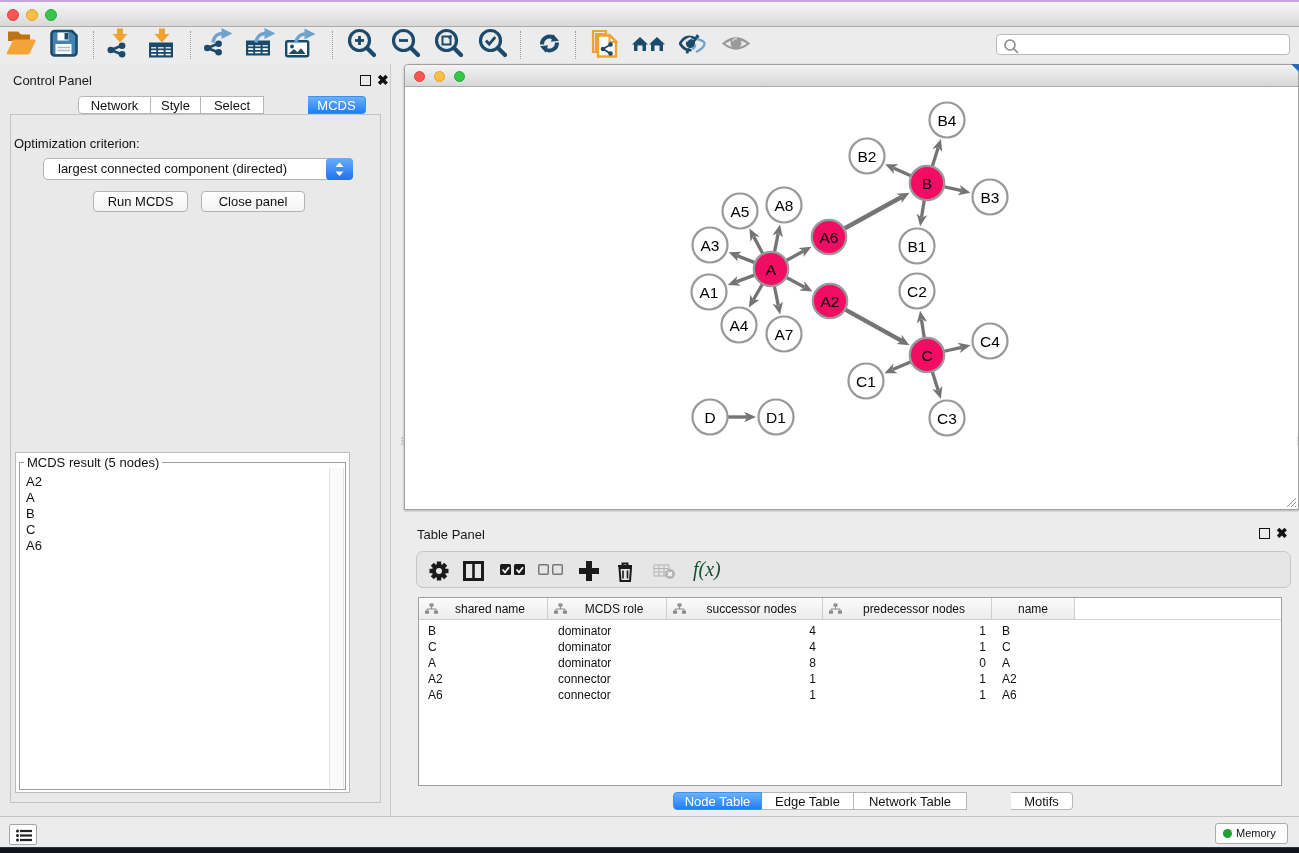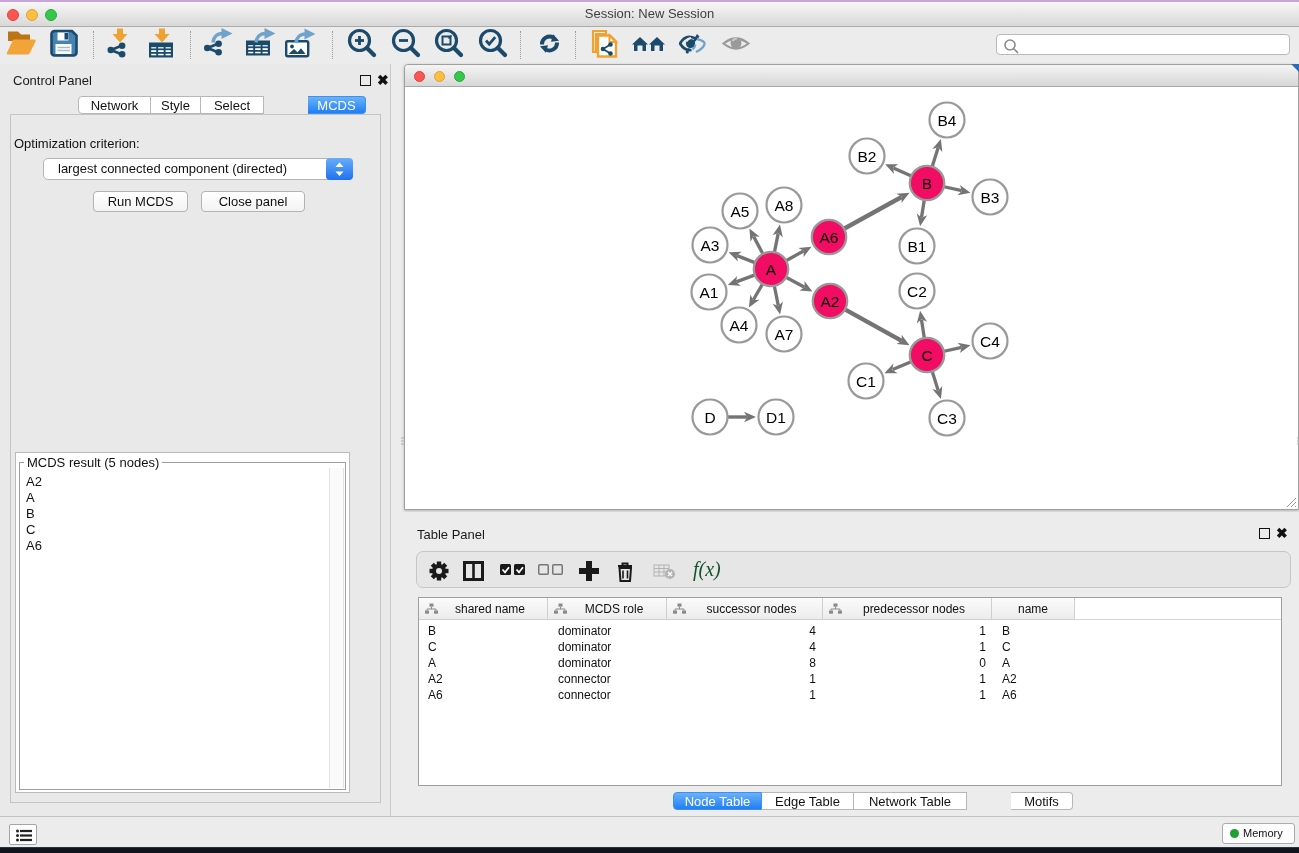--- a/index.html
+++ b/index.html
@@ -81,34 +81,33 @@
 .th .lbl { position:absolute; top:4px; width:100%; text-align:center; font-size:12px; }
 .row { position:absolute; height:16px; line-height:16px; }
 .cell { position:absolute; }
 .num { text-align:right; }
 #bottabs { position:absolute; left:281px; top:280px; display:flex; height:20px; }
 
 #statusbar { left:0; top:814px; width:1299px; height:29px; background:#ececec;
   border-top:1px solid #c2c2c2; }
 #listbtn { position:absolute; left:9px; top:7px; width:28px; height:21px;
   background:#fdfdfd; border:1px solid #a5a5a5; border-radius:2px; }
-#membtn { position:absolute; right:4px; top:6px; width:73px; height:21px;
+#membtn { position:absolute; right:11px; top:6px; width:73px; height:21px;
   background:#fdfdfd; border:1px solid #ababab; border-radius:3px;
   font-size:11px; color:#111; line-height:19px; padding-left:20px; }
 #membtn .dot { position:absolute; left:7px; top:5px; width:9px; height:9px;
   border-radius:50%; background:#1f9e33; }
 </style>
 </head>
 <body>
 <div class="abs" id="app">
   <div id="titlebar">
     <div class="tl t1"></div>
       <div class="tl t2"></div>
       <div class="tl t3"></div>
-    <div class="ttl">Session: New Session</div>
   </div>
   <div class="abs" id="toolbar">
       <div class="sep" style="left:93px;"></div>
       <div class="sep" style="left:190px;"></div>
       <div class="sep" style="left:332px;"></div>
       <div class="sep" style="left:520px;"></div>
       <div class="sep" style="left:575px;"></div>
       <svg class="tbi" style="left:6px;top:1px;" width="32" height="28" viewBox="0 0 32 28">
         <path d="M2 2.5 h10 l3 3 h9 v6.5 h-22 z" fill="#bd7417"></path>
         <path d="M2 25.5 c-1 0 -1.5 -1 -1 -2 l5.8 -12 c.3-.7 1-1 1.7-1 h19.8 c1 0 1.6 1 1.2 2 l-5.8 11.8 c-.3.7-1 1.2-1.8 1.2 z" fill="#f3a439"></path>

